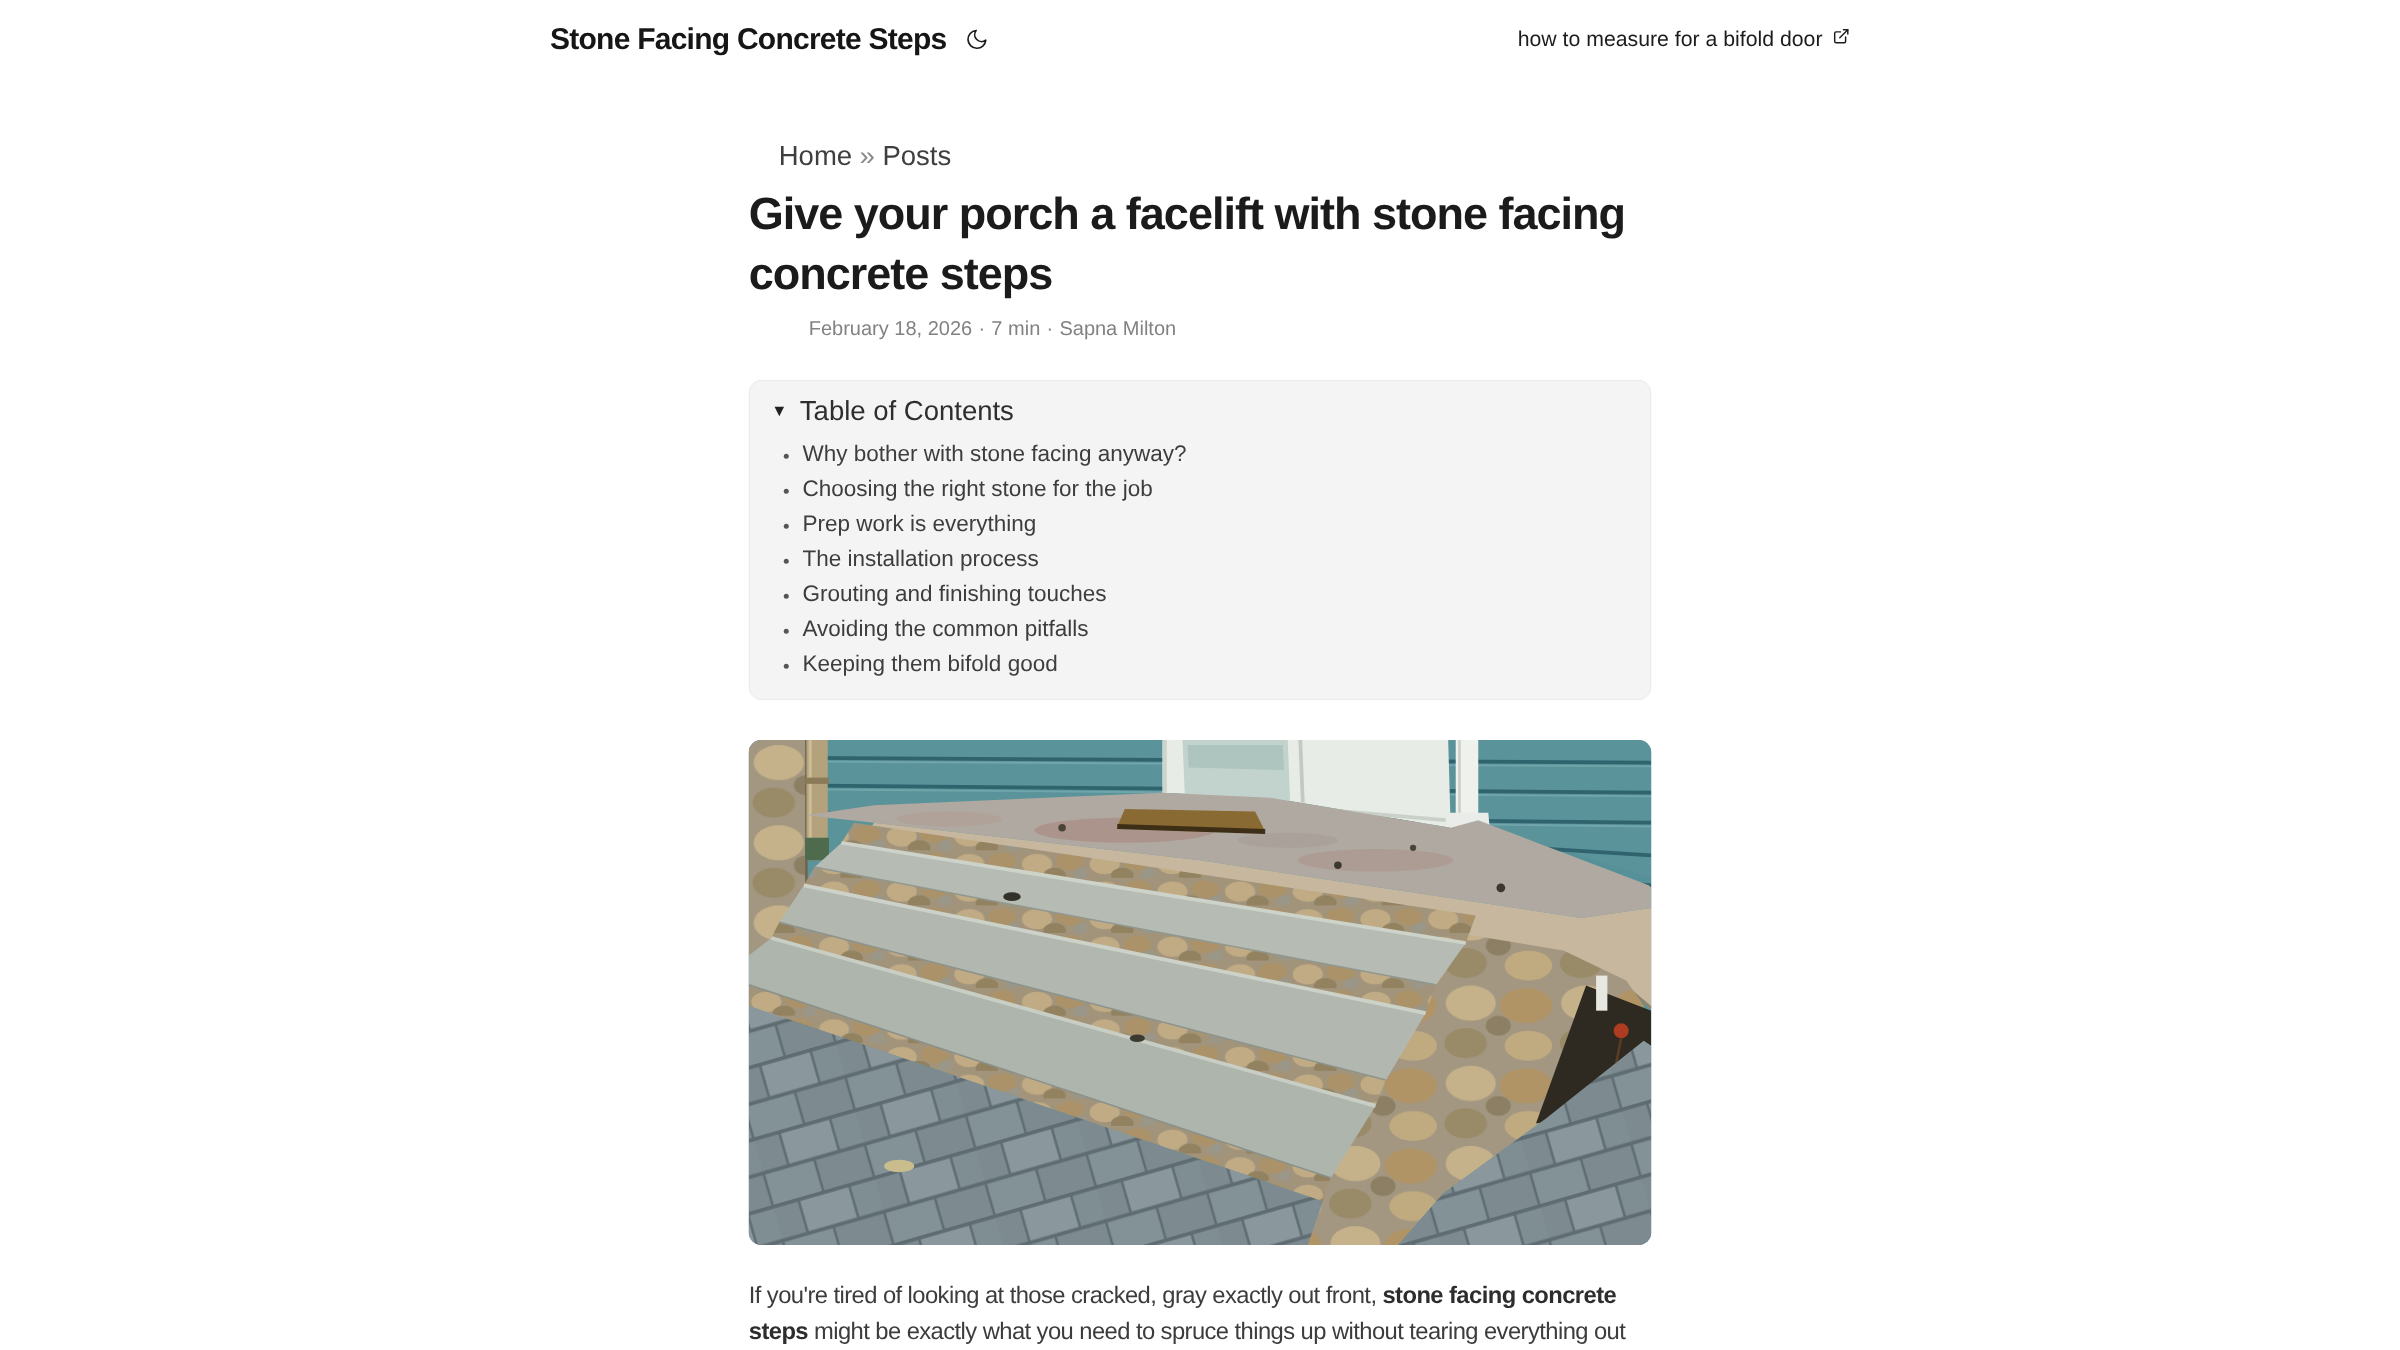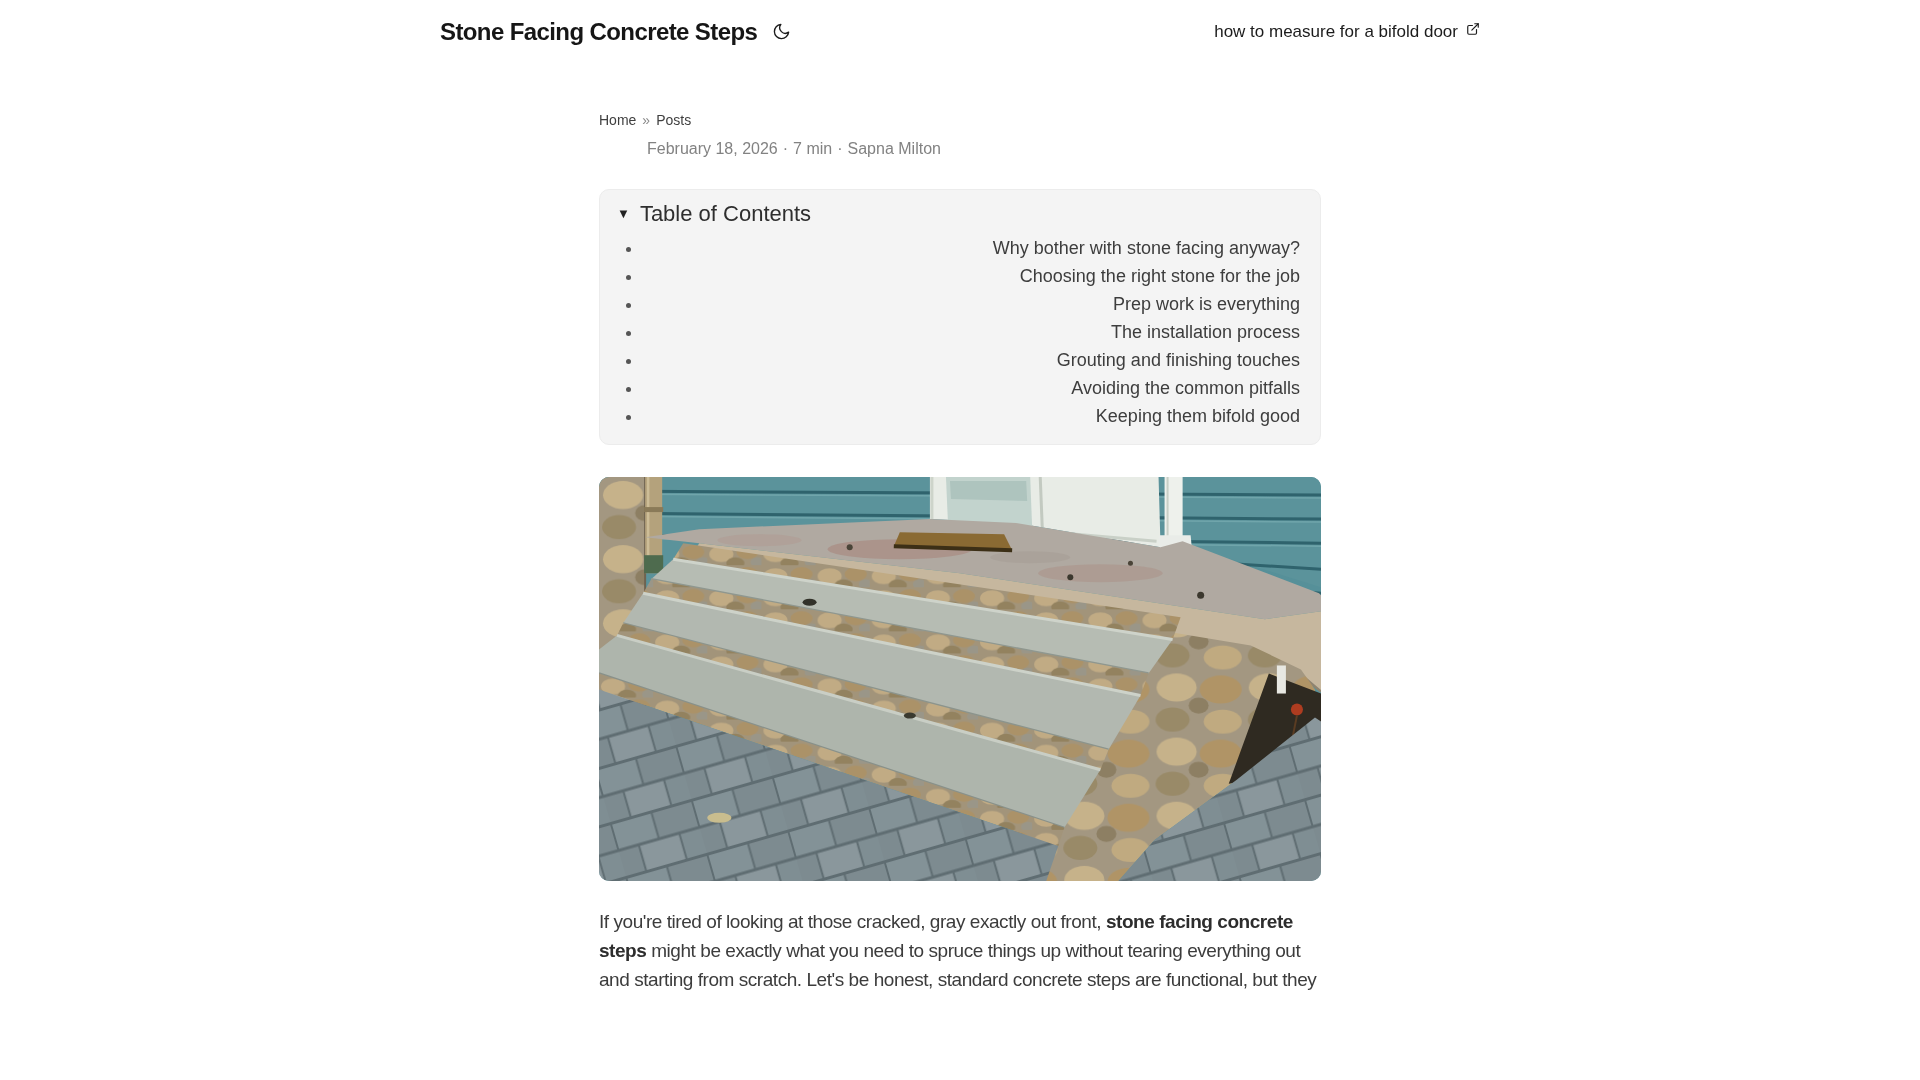--- a/index.html
+++ b/index.html
@@ -19,21 +19,21 @@
   }
   .theme-toggle { background: none; border: none; cursor: pointer; display: flex; align-items: center; padding: 2px; }
   .theme-toggle svg { width: 19px; height: 19px; stroke: #1b1b1b; fill: none; stroke-width: 1.7; stroke-linejoin: round; }
   .header-nav { display: flex; align-items: flex-start; gap: 8px; text-decoration: none; cursor: pointer; }
   .header-nav-label { font-size: 17px; color: #1c1c1c; }
   .header-nav svg { width: 14px; height: 14px; stroke: #1c1c1c; fill: none; stroke-width: 2; stroke-linecap: round; stroke-linejoin: round; }
 
   
   .main-col { width: 722px; margin: 0 auto; padding-top: 49px; }
 
-  .breadcrumb { font-size: 14px; color: #3f3f3f; }
+  .breadcrumb { font-size: 22px; color: #3f3f3f; margin-left: 24px; }
   .breadcrumb a { color: #3f3f3f; text-decoration: none; cursor: pointer; }
   .crumb-sep { color: #8a8a8a; margin: 0 6px; }
 
   h1.post-title {
     margin-top: 9px;
     font-size: 36px; line-height: 48px; font-weight: 700;
     color: #1b1b1b; letter-spacing: -0.8px;
   }
 
   .post-meta { margin-top: 12px; font-size: 16px; color: #828282; margin-left: 48px; }
@@ -44,21 +44,21 @@
     margin-top: 31px;
     background: #f4f4f4;
     border: 1px solid #ececec;
     border-radius: 10px;
     padding: 12px 20px 14px 17px;
   }
   details.toc summary { list-style: none; cursor: pointer; display: flex; align-items: center; gap: 10px; }
   details.toc summary::-webkit-details-marker { display: none; }
   .toc-marker { font-size: 13px; color: #222222; line-height: 24px; }
   .toc-title { font-size: 22px; color: #2e2e2e; line-height: 24px; }
-  .toc-list { margin: 8px 0 0 0; padding-left: 25px; text-align: right; }
+  .toc-list { margin: 8px 0 0 0; padding-left: 25px; }
   .toc-list li {
     font-size: 18px; line-height: 28px; color: #3d3d3d; cursor: pointer;
   }
   .toc-list li::marker { color: #555; font-size: 15px; }
 
   
   .hero-figure { margin-top: 32px; width: 722px; height: 404px; border-radius: 10px; overflow: hidden; background: #5b939b; }
   .hero-figure svg { display: block; width: 722px; height: 404px; }
 
   
@@ -95,20 +95,21 @@
     </a>
   </div>
 </header>
 
 <main class="main-col">
 
   <nav class="breadcrumb">
     <a>Home</a><span class="crumb-sep">»</span><a>Posts</a>
   </nav>
 
+  <h1 class="post-title">Give your porch a facelift with stone facing concrete steps</h1>
 
   <div class="post-meta">
     <span>February 18, 2026</span><span class="meta-sep">·</span><span>7 min</span><span class="meta-sep">·</span><span>Sapna Milton</span>
   </div>
 
   <details class="toc" open="">
     <summary>
       <span class="toc-marker">▼</span>
       <span class="toc-title">Table of Contents</span>
     </summary>

